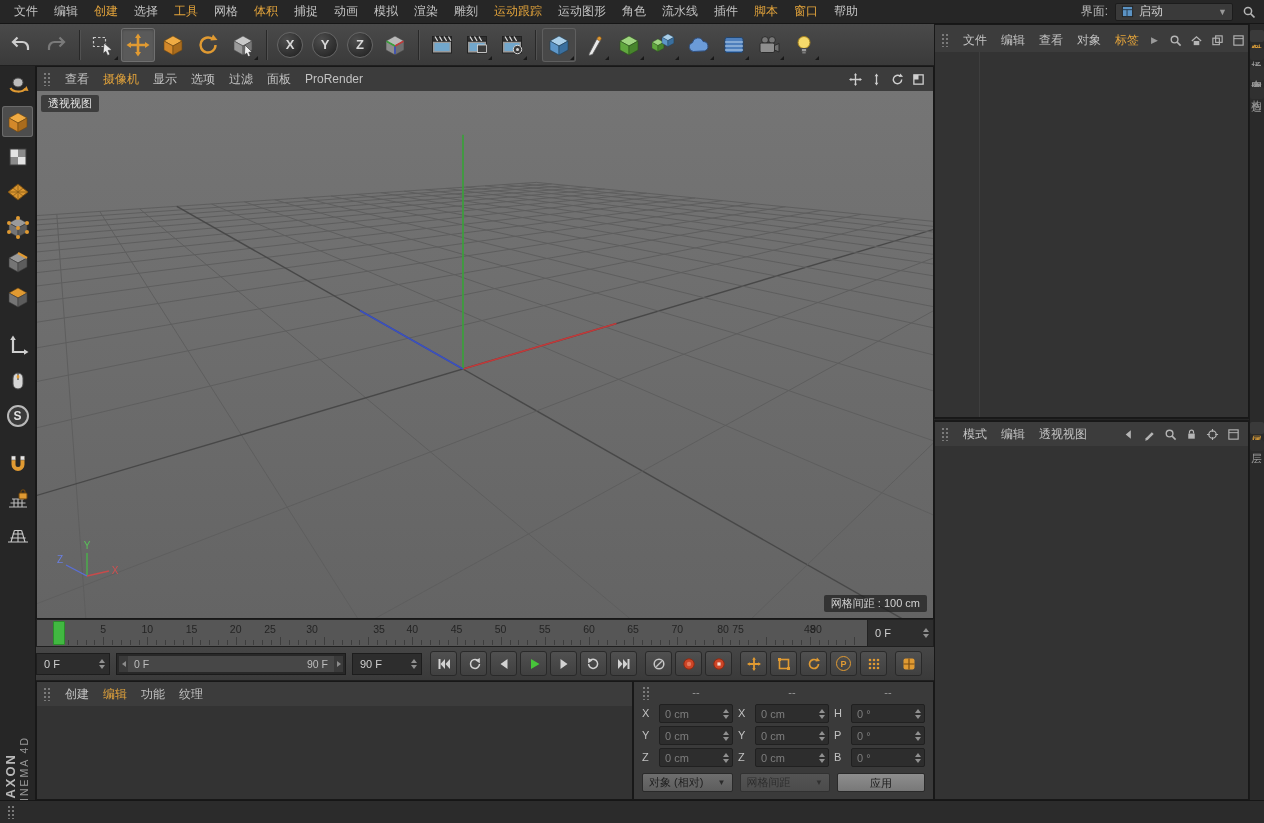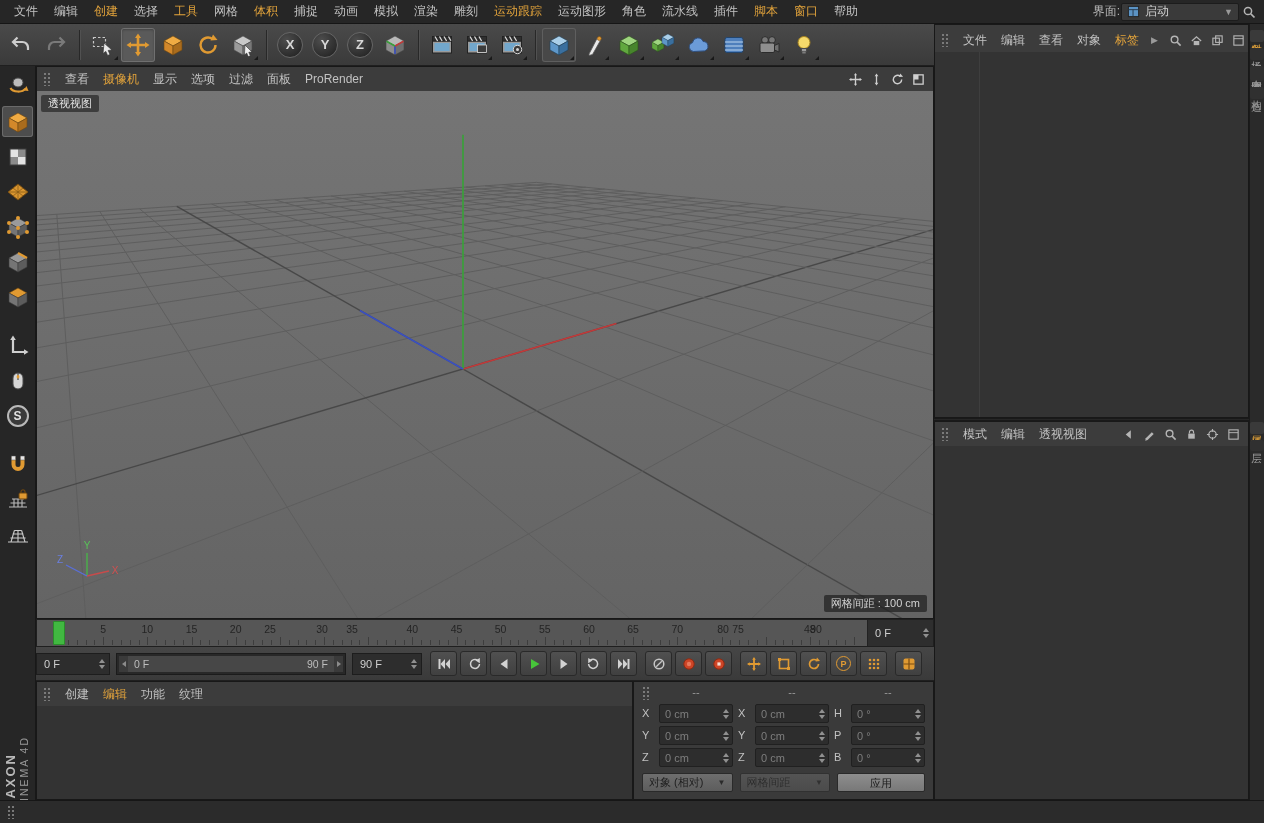--- a/index.html
+++ b/index.html
@@ -6,21 +6,21 @@
 html,body{width:1264px;height:823px;overflow:hidden;background:#222;
   font-family:"Liberation Sans","DejaVu Sans",sans-serif}
 #app{position:relative;width:1264px;height:823px;background:#2e2e2e;color:#c8c8c8;font-size:12px}
 
 
 .menubar{position:absolute;left:0;top:0;width:1264px;height:24px;background:#262626;
   border-bottom:1px solid #161616;display:flex;align-items:center;padding:0 6px;z-index:5}
 .menus{display:flex}
 .menus span{padding:0 8px;line-height:23px;color:#c2c2c2;white-space:nowrap}
 .menus span.hl{color:#e2a33b}
-.mb-right{margin-left:auto;display:flex;align-items:center;gap:1px}
+.mb-right{margin-left:auto;display:flex;align-items:center;gap:7px}
 .iface-label{color:#b5b5b5}
 .layout-combo{display:flex;align-items:center;gap:5px;width:118px;height:18px;background:#3a3a3a;
   border:1px solid #1c1c1c;border-radius:2px;padding:0 5px;color:#d0d0d0}
 .layout-combo .caret{margin-left:auto;font-size:9px;color:#999}
 .icon-btn{display:flex;align-items:center;justify-content:center;width:18px;height:18px}
 
 
 .toolbar{position:absolute;left:0;top:24px;width:936px;height:42px;
   background:linear-gradient(#4a4a4a,#3a3a3a);border-bottom:1px solid #1f1f1f;
   display:flex;align-items:center;padding:0 4px;gap:1px}
@@ -683,22 +683,22 @@
         <i class="tick" style="left:790.5px;height:5px"></i>
         <i class="tick" style="left:799.3px;height:5px"></i>
         <i class="tick" style="left:808.1px;height:5px"></i>
         <i class="tick" style="left:817.0px;height:8px"></i>
         <span class="rlabel" style="left:22.0px">0</span>
         <span class="rlabel" style="left:66.2px">5</span>
         <span class="rlabel" style="left:110.3px">10</span>
         <span class="rlabel" style="left:154.5px">15</span>
         <span class="rlabel" style="left:198.7px">20</span>
         <span class="rlabel" style="left:233px">25</span>
-        <span class="rlabel" style="left:285px">30</span>
-        <span class="rlabel" style="left:315px">35</span>
+        <span class="rlabel" style="left:275px">30</span>
+        <span class="rlabel" style="left:342px">35</span>
         <span class="rlabel" style="left:375.3px">40</span>
         <span class="rlabel" style="left:419.5px">45</span>
         <span class="rlabel" style="left:463.6px">50</span>
         <span class="rlabel" style="left:507.8px">55</span>
         <span class="rlabel" style="left:552.0px">60</span>
         <span class="rlabel" style="left:596.1px">65</span>
         <span class="rlabel" style="left:640.3px">70</span>
         <span class="rlabel" style="left:701px">75</span>
         <span class="rlabel" style="left:686px">80</span>
         <span class="rlabel" style="left:772.8px">48</span>

